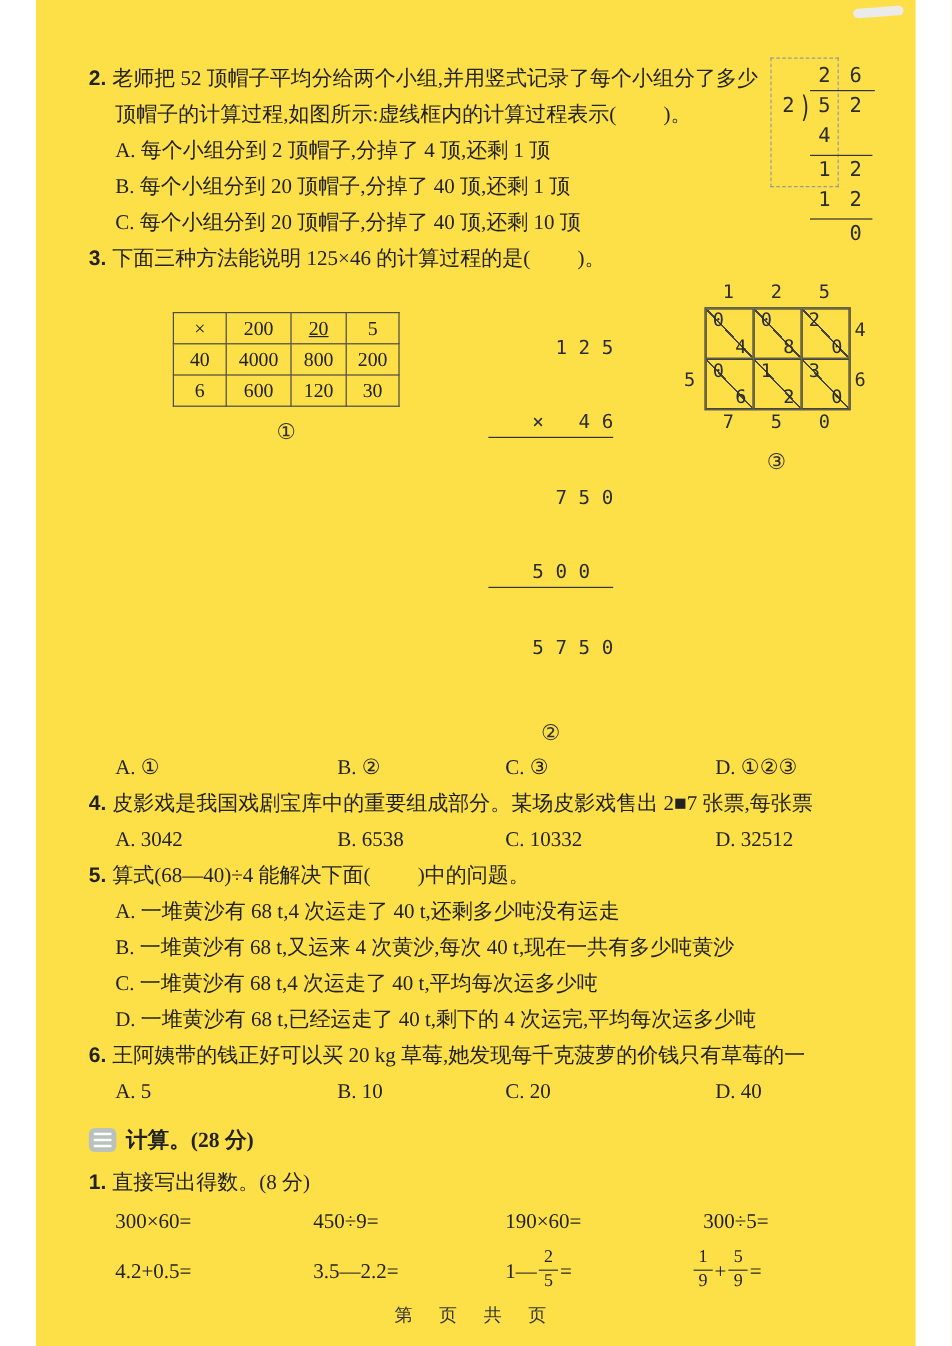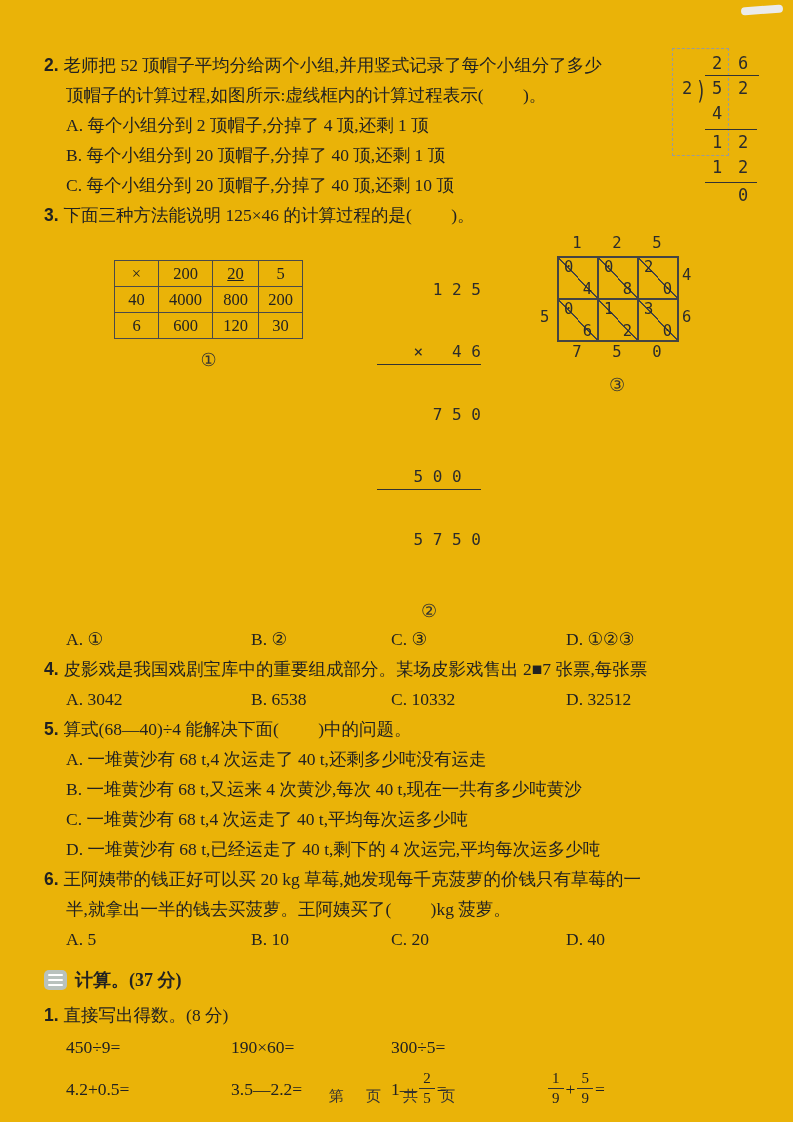--- a/index.html
+++ b/index.html
@@ -1,19 +1,19 @@
 <!DOCTYPE html>
 <html><head>
 <meta charset="utf-8">
 <style>
   * { margin:0; padding:0; box-sizing:border-box; }
   html,body { background:#fff; }
   .page {
-    position:relative; width:793px; height:1122px; margin:0 auto;
-    background:#eab308; color:#222;
+    position:relative; width:733px; height:1122px; margin:0 auto;
+    background:#fde047; color:#222;
     font-family:"Liberation Serif","DejaVu Serif",serif;
     font-size:17.5px; overflow:hidden;
     padding:50px 24px 0 44px;
   }
   .scan-artifact { position:absolute; right:10px; top:6px; width:42px; height:8px;
     background:#ebebeb; border-radius:4px; transform:rotate(-4deg); }
 
   .qline { line-height:30px; padding-left:22px; white-space:pre-wrap; }
   .qline.first { padding-left:0; }
   .qnum { font-family:"Liberation Sans","DejaVu Sans",sans-serif; font-weight:700; margin-right:5px; }
@@ -230,42 +230,42 @@
   <section>
     <div class="qline first"><b class="qnum">5.</b><span>算式(68—40)÷4 能解决下面(　　 )中的问题。</span></div>
     <div class="qline">A. 一堆黄沙有 68 t,4 次运走了 40 t,还剩多少吨没有运走</div>
     <div class="qline">B. 一堆黄沙有 68 t,又运来 4 次黄沙,每次 40 t,现在一共有多少吨黄沙</div>
     <div class="qline">C. 一堆黄沙有 68 t,4 次运走了 40 t,平均每次运多少吨</div>
     <div class="qline">D. 一堆黄沙有 68 t,已经运走了 40 t,剩下的 4 次运完,平均每次运多少吨</div>
   </section>
 
   <section>
     <div class="qline first"><b class="qnum">6.</b><span>王阿姨带的钱正好可以买 20 kg 草莓,她发现每千克菠萝的价钱只有草莓的一</span></div>
-    <div class="qline">半,就拿出一半的钱去买菠萝。王阿姨买了(　　 )kg 菠萝。</div>
     <div class="optrow">
       <span>A. 5</span>
       <span>B. 10</span>
       <span>C. 20</span>
       <span>D. 40</span>
     </div>
   </section>
 
   <section>
     <div class="sec-head">
       <span class="sec-icon">
           <i></i>
           <i></i>
           <i></i>
         </span>
-      <span class="sec-title">计算。(37 分)</span>
+      <span class="sec-title">计算。(28 分)</span>
     </div>
 
     <div class="qline first"><b class="qnum">1.</b><span>直接写出得数。(8 分)</span></div>
 
     <div class="calcrow1">
+      <span>300×60=</span>
       <span>450÷9=</span>
       <span>190×60=</span>
       <span>300÷5=</span>
     </div>
 
     <div class="calcrow2">
       <span>4.2+0.5=</span>
       <span>3.5—2.2=</span>
       <span>
         <span>1—</span><span class="frac"><span class="fn">2</span><span class="fd">5</span></span><span>=</span>

